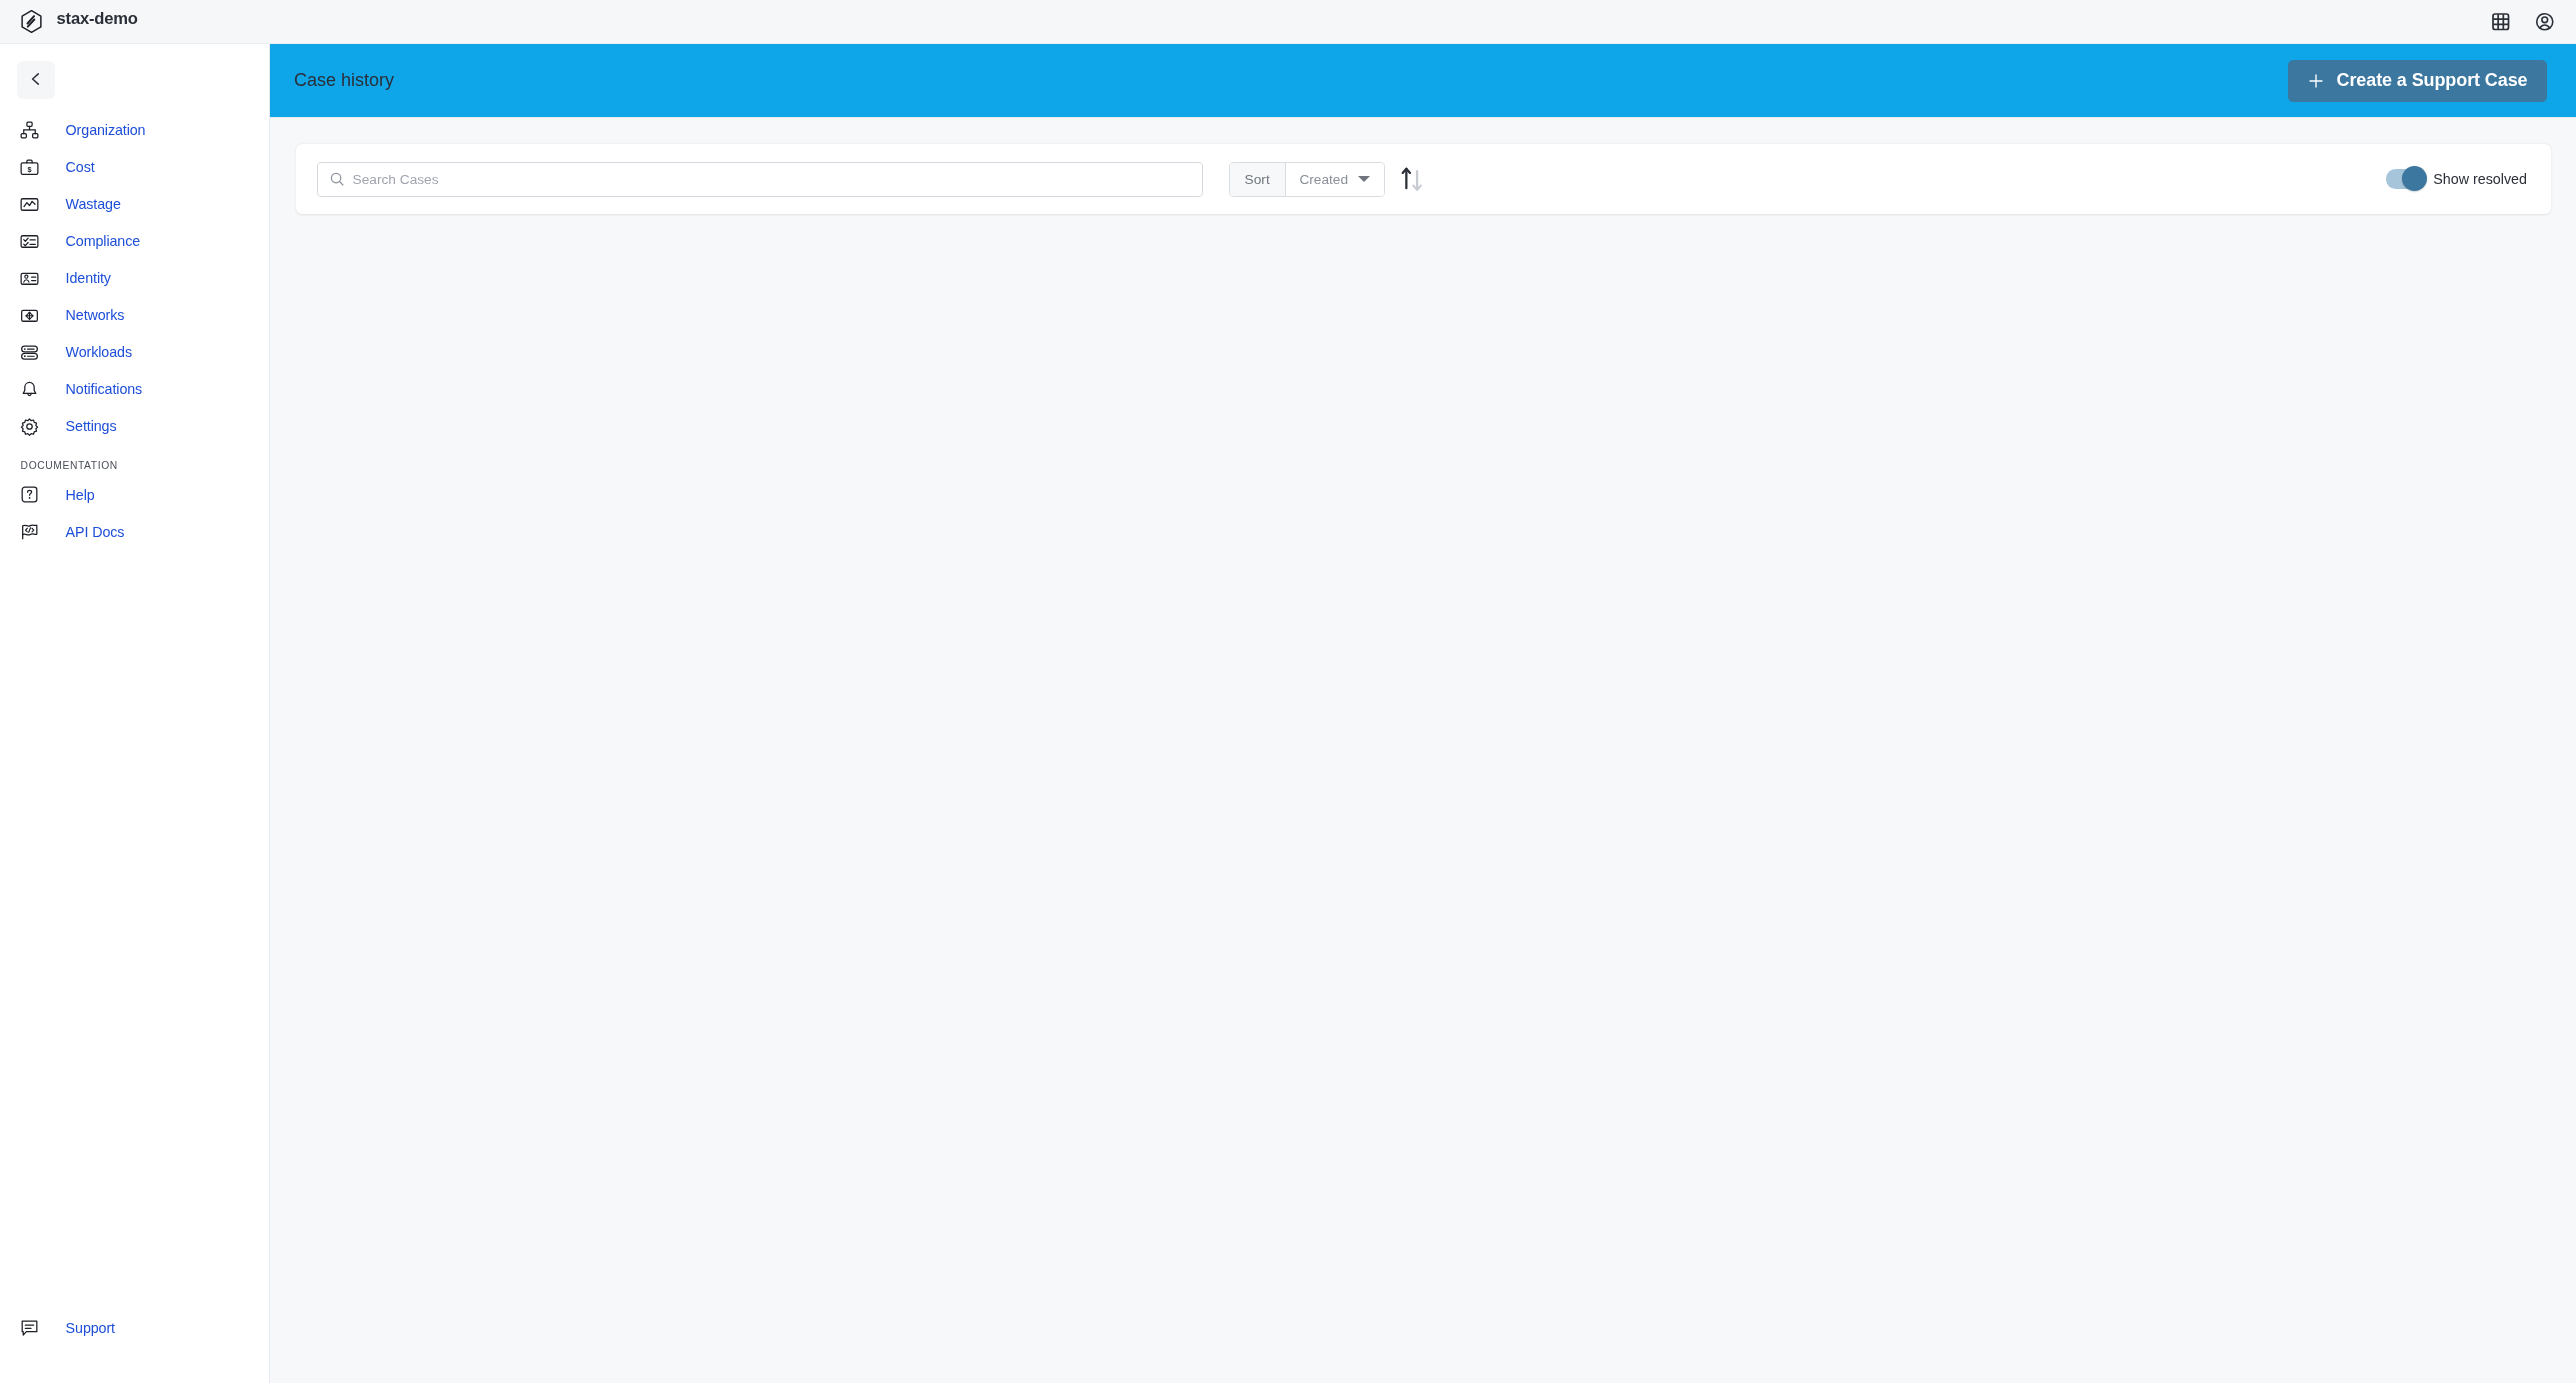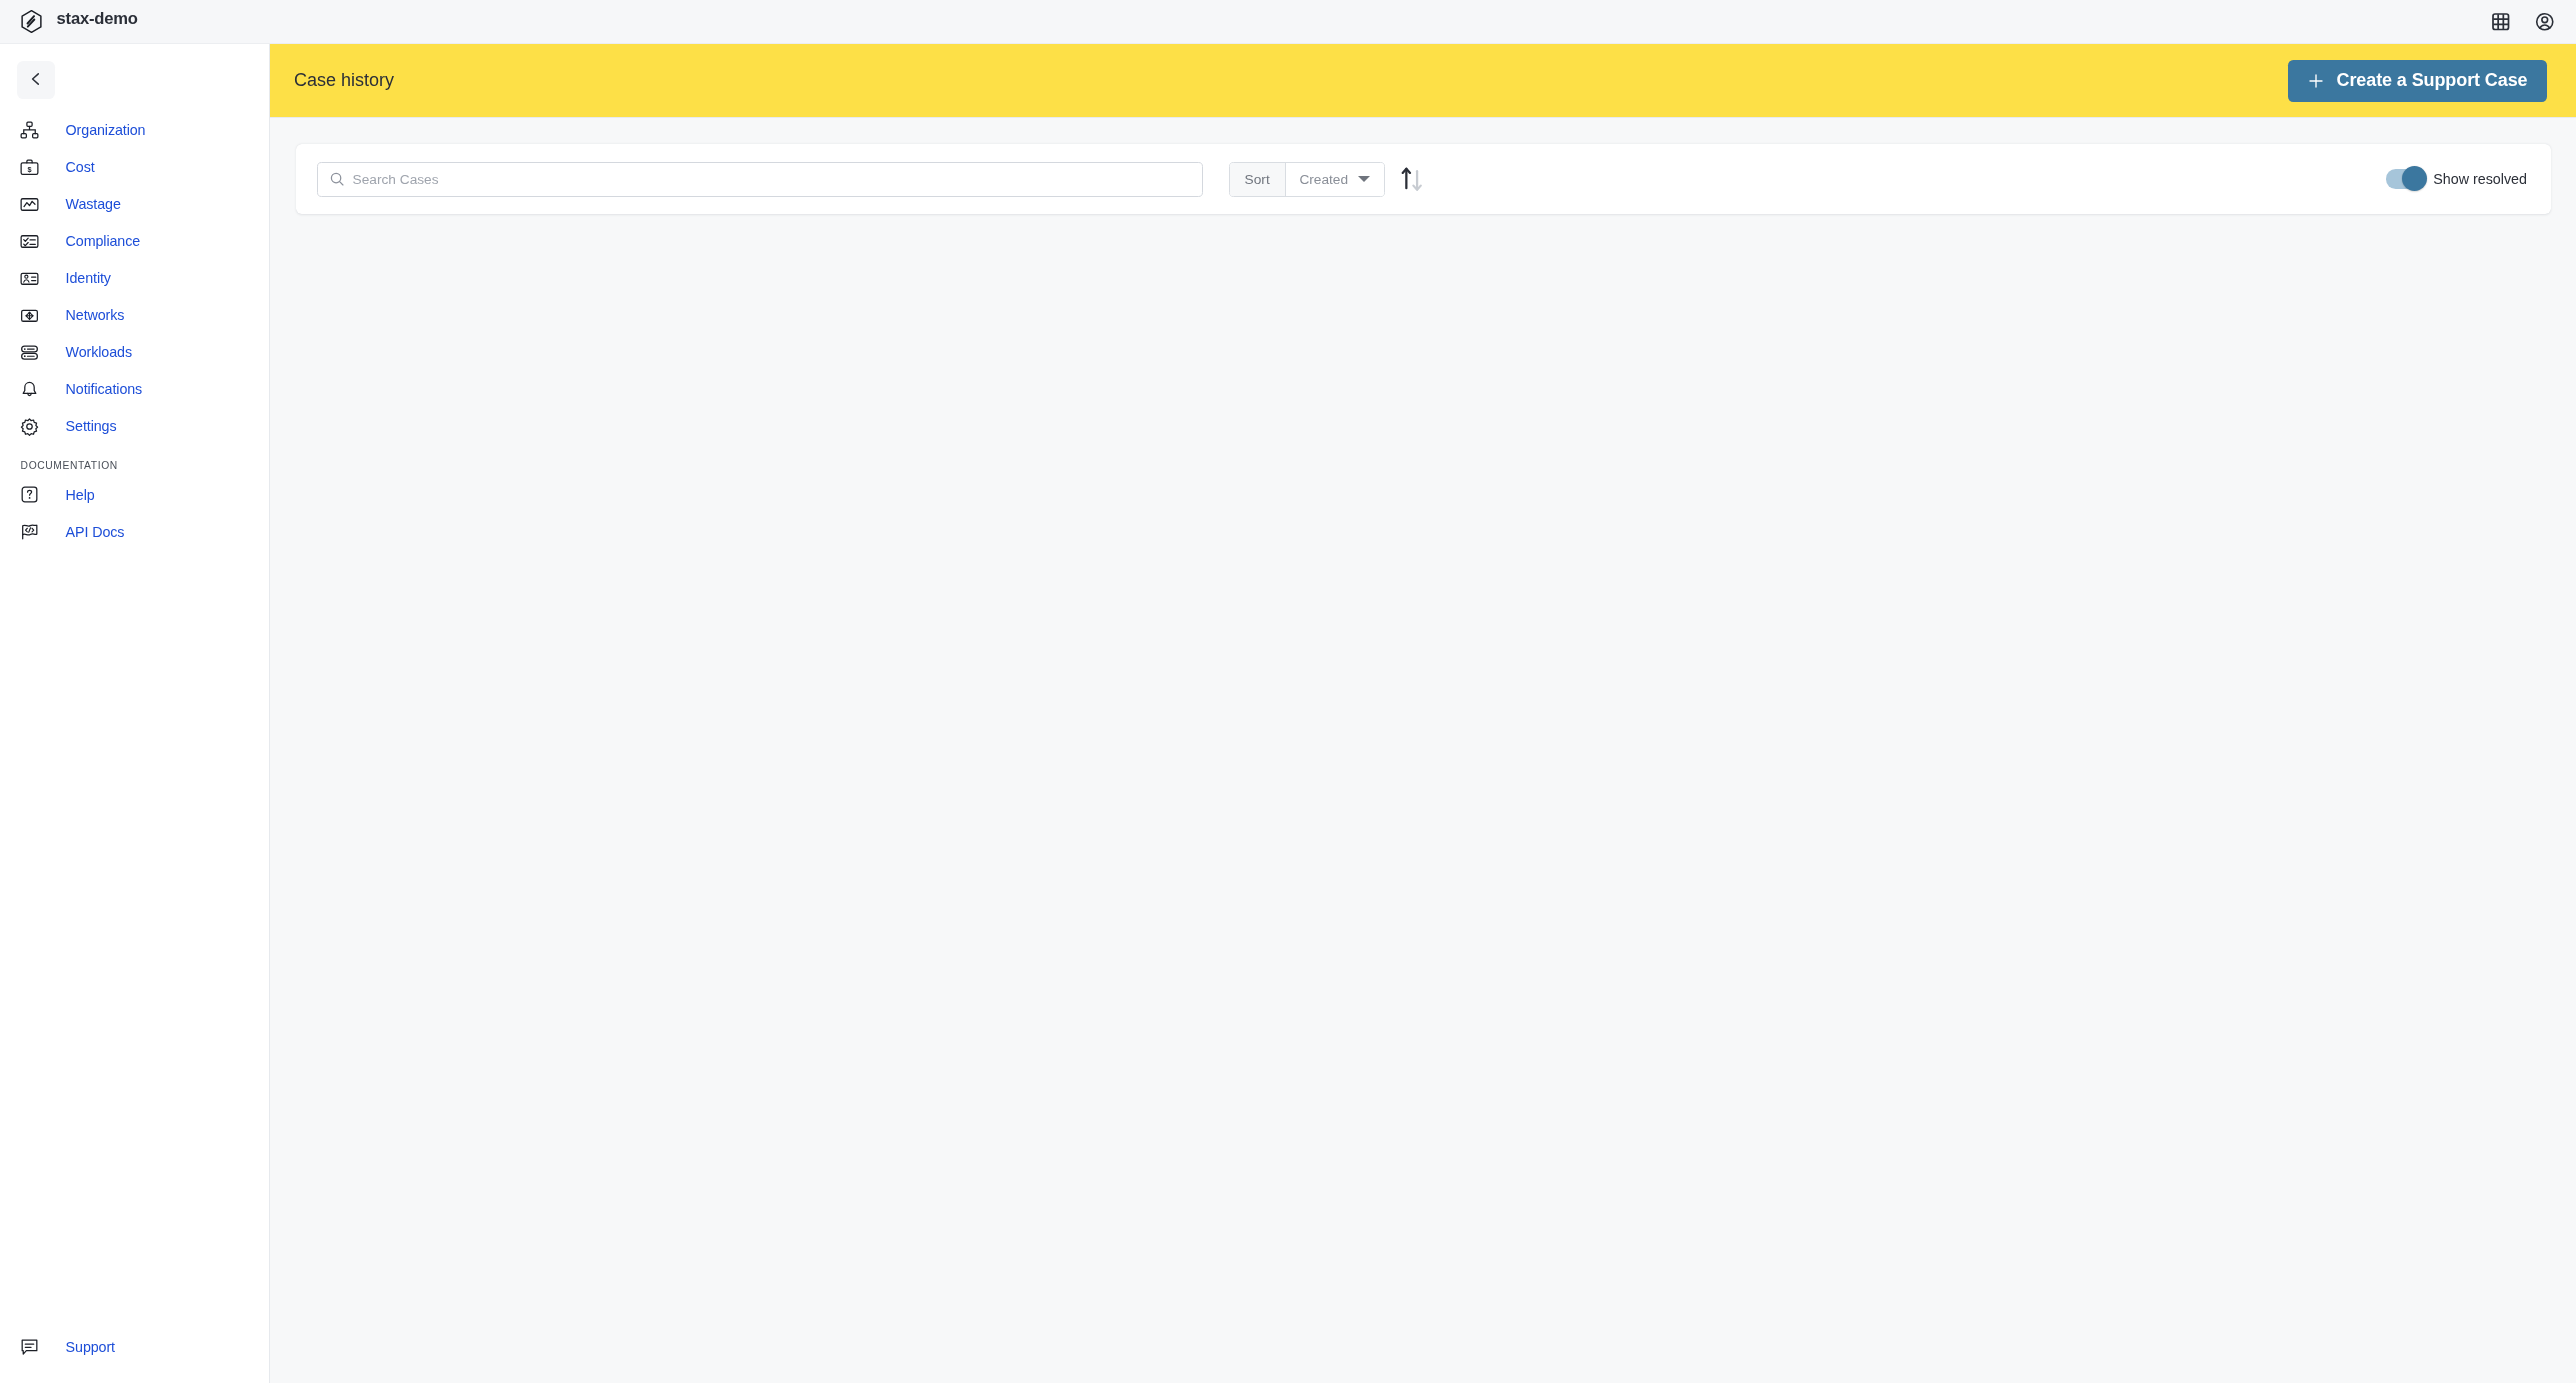--- a/index.html
+++ b/index.html
@@ -47,30 +47,30 @@
     padding-left:17px; gap:12.6px; cursor:pointer;
   }
   .nav-ico{ width:25px; height:25px; flex:0 0 25px; display:flex; align-items:center; justify-content:center; }
   .nav-label{
     font-size:14.3px; font-weight:400; color:#1d4ed8; letter-spacing:-0.1px;margin-left:11px;
   }
   .nav-section{
     font-size:10.3px; font-weight:400; color:#4a4f58;
     letter-spacing:0.6px; padding:15px 0 5.7px 20.6px;
   }
-  .sidebar-bottom{ margin-top:auto; padding-bottom:19px; }
+  .sidebar-bottom{ margin-top:auto; padding-bottom:38px; }
 
   
   .main{
     position:absolute; left:270px; top:44px;
     width:2306px; height:1340px;
     background:#f7f8f9;
   }
   .page-header{
-    height:74px; background:#fde047;
+    height:74px; background:#0ea5e9;
     border-bottom:0.6px solid #e8eaee;
     display:flex; align-items:center;
     padding:0 29px 0 24px;
   }
   .page-title{ font-size:18px; font-weight:400; color:#2b2f38; }
   .primary-btn{
     margin-left:auto;
     background:#3b779f; color:#ffffff;
     border:none; border-radius:5.2px;
     height:42px; padding:0 19.5px;

